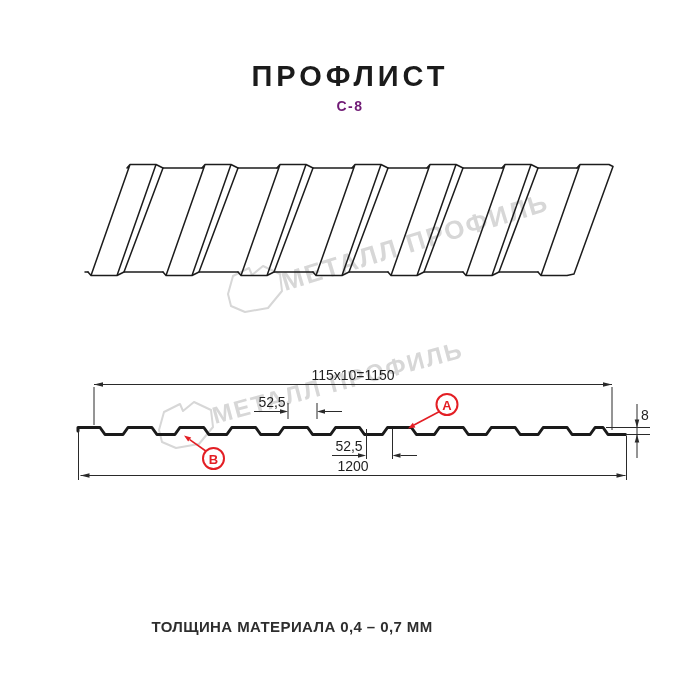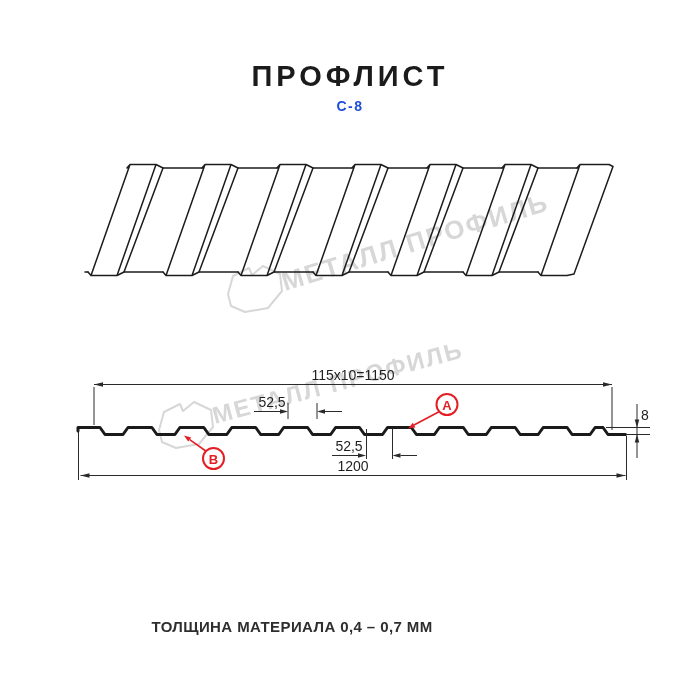--- a/index.html
+++ b/index.html
@@ -6,21 +6,21 @@
   body{
     width:700px;height:700px;position:relative;background:#ffffff;
     font-family:"Liberation Sans", sans-serif;overflow:hidden;
   }
   .title{
     position:absolute;top:60px;left:0;width:700px;text-align:center;
     font-size:29px;font-weight:800;letter-spacing:4px;color:#1b1b1b;
   }
   .subtitle{
     position:absolute;top:98px;left:0;width:700px;text-align:center;
-    font-size:14px;font-weight:700;letter-spacing:1.5px;color:#1d4ed8;
+    font-size:14px;font-weight:700;letter-spacing:1.5px;color:#701a75;
   }
   .footer{
     position:absolute;top:618px;left:0;width:584px;text-align:center;
     font-size:15px;font-weight:700;letter-spacing:0.4px;color:#2e2e2e;
   }
   svg.art{position:absolute;left:0;top:0;}
   .dimtxt{font-family:"Liberation Sans",sans-serif;font-size:14px;fill:#1f1f1f;}
   .redtxt{font-family:"Liberation Sans",sans-serif;font-size:13px;font-weight:bold;fill:#e31e24;}
   .wmtxt{font-family:"Liberation Sans",sans-serif;font-weight:bold;fill:#d7d7d7;}
 </style>

